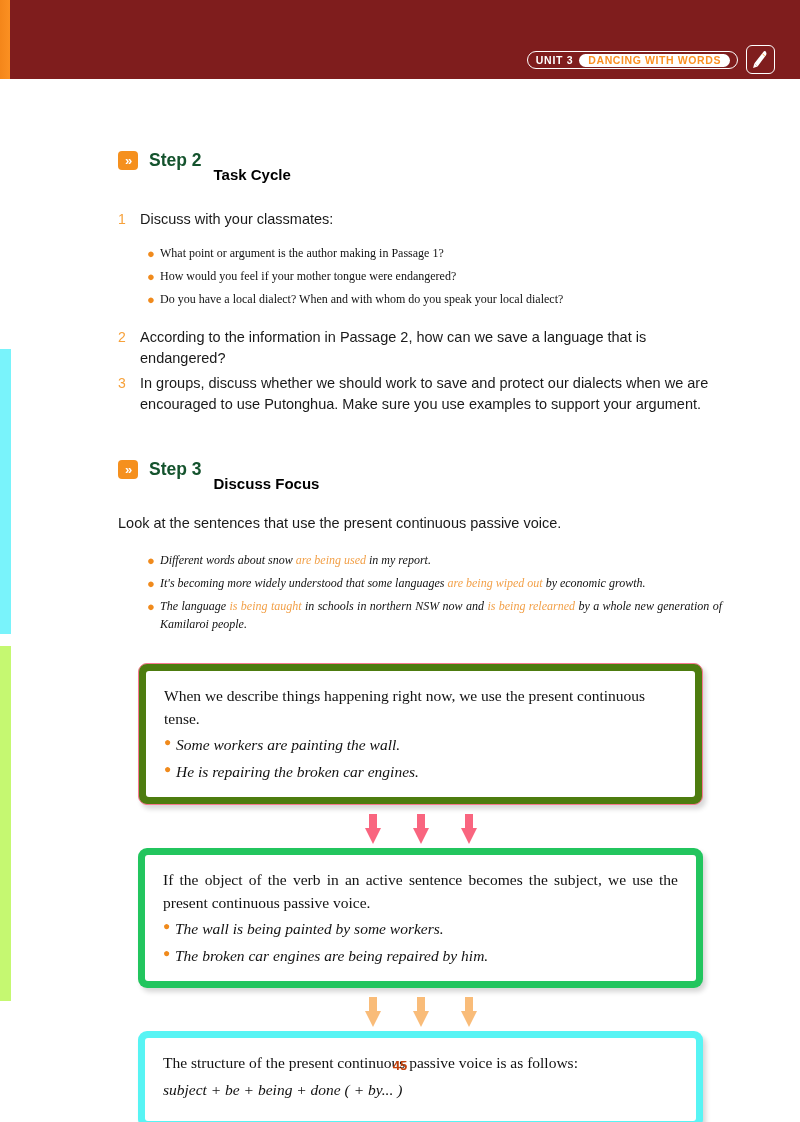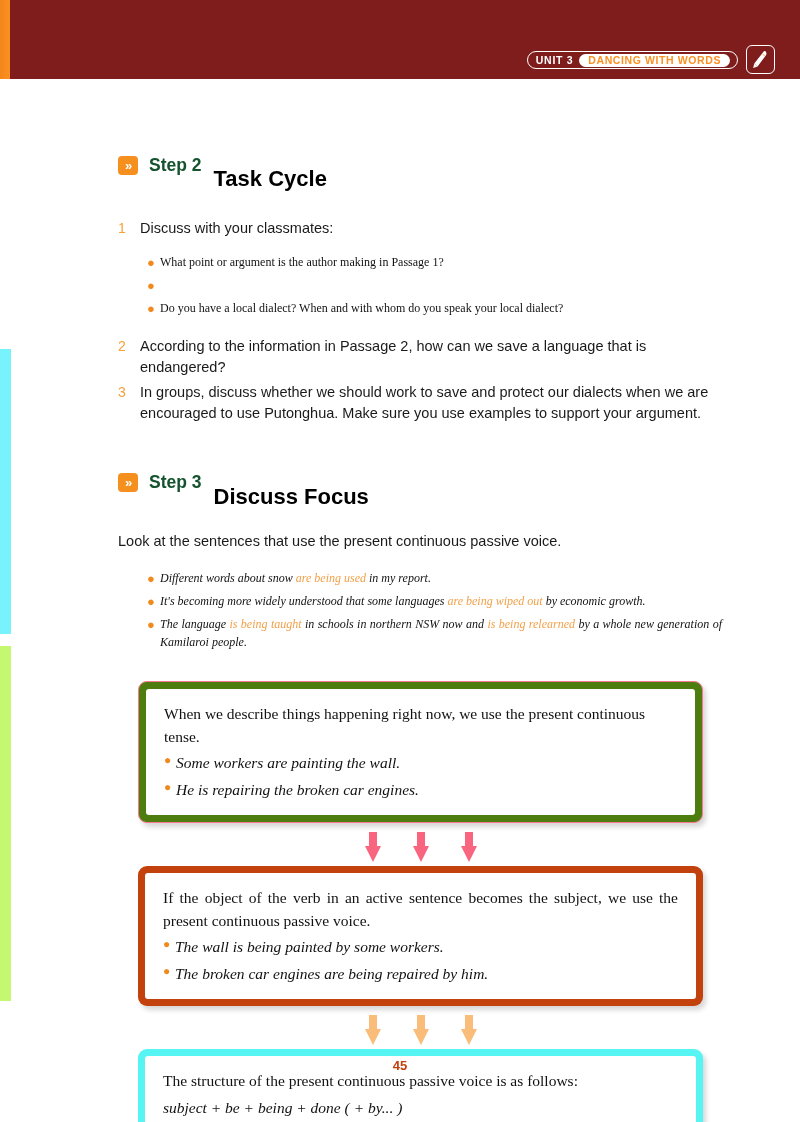--- a/index.html
+++ b/index.html
@@ -106,21 +106,21 @@
     letter-spacing: -1px;
   }
   .step-label {
     color: #14532d;
     font-size: 17.5px;
     font-weight: bold;
     margin-left: 11px;
   }
   .step-title {
     color: #000000;
-    font-size: 22px;
+    font-size: 15px;
     font-weight: bold;
     margin-left: 12px;
     margin-top: 28px;
   }
 
   
   .num-list { margin: 0; padding: 0; }
   .num-row {
     display: flex;
     margin-left: 118px;
@@ -181,21 +181,21 @@
     border-radius: 9px;
     padding: 7px;
     box-shadow: 3px 4px 5px rgba(0,0,0,0.16);
   }
   .rule-box .inner {
     background: #ffffff;
     border-radius: 3px;
     padding: 13px 18px 14px 18px;
   }
   .box-pink { background: #4d7c0f; border: 1px solid #f9778f; }
-  .box-orange { background: #c2410c; }
+  .box-orange { background: #22c55e; }
   .box-cyan { background: #57f4f4; }
 
   .box-line {
     font-family: "Liberation Serif", serif;
     font-size: 15.5px;
     color: #111111;
     line-height: 1.5;
   }
   .box-line.justify { text-align: justify; }
   .box-bullets { margin: 2px 0 0 0; padding: 0; list-style: none; }
@@ -306,20 +306,21 @@
       <span class="num-text">Discuss with your classmates:</span>
     </div>
 
     <ul class="slist" style="margin-top:14px;">
       <li class="sitem">
         <span class="dot">●</span>
         <span class="stext">What point or argument is the author making in Passage 1?</span>
       </li>
       <li class="sitem">
         <span class="dot">●</span>
+        <span class="stext">How would you feel if your mother tongue were endangered?</span>
       </li>
       <li class="sitem">
         <span class="dot">●</span>
         <span class="stext">Do you have a local dialect? When and with whom do you speak your local dialect?</span>
       </li>
     </ul>
 
     <div class="num-row" style="margin-top:17px;">
       <span class="num">2</span>
       <span class="num-text">According to the information in Passage 2, how can we save a language that is endangered?</span>

